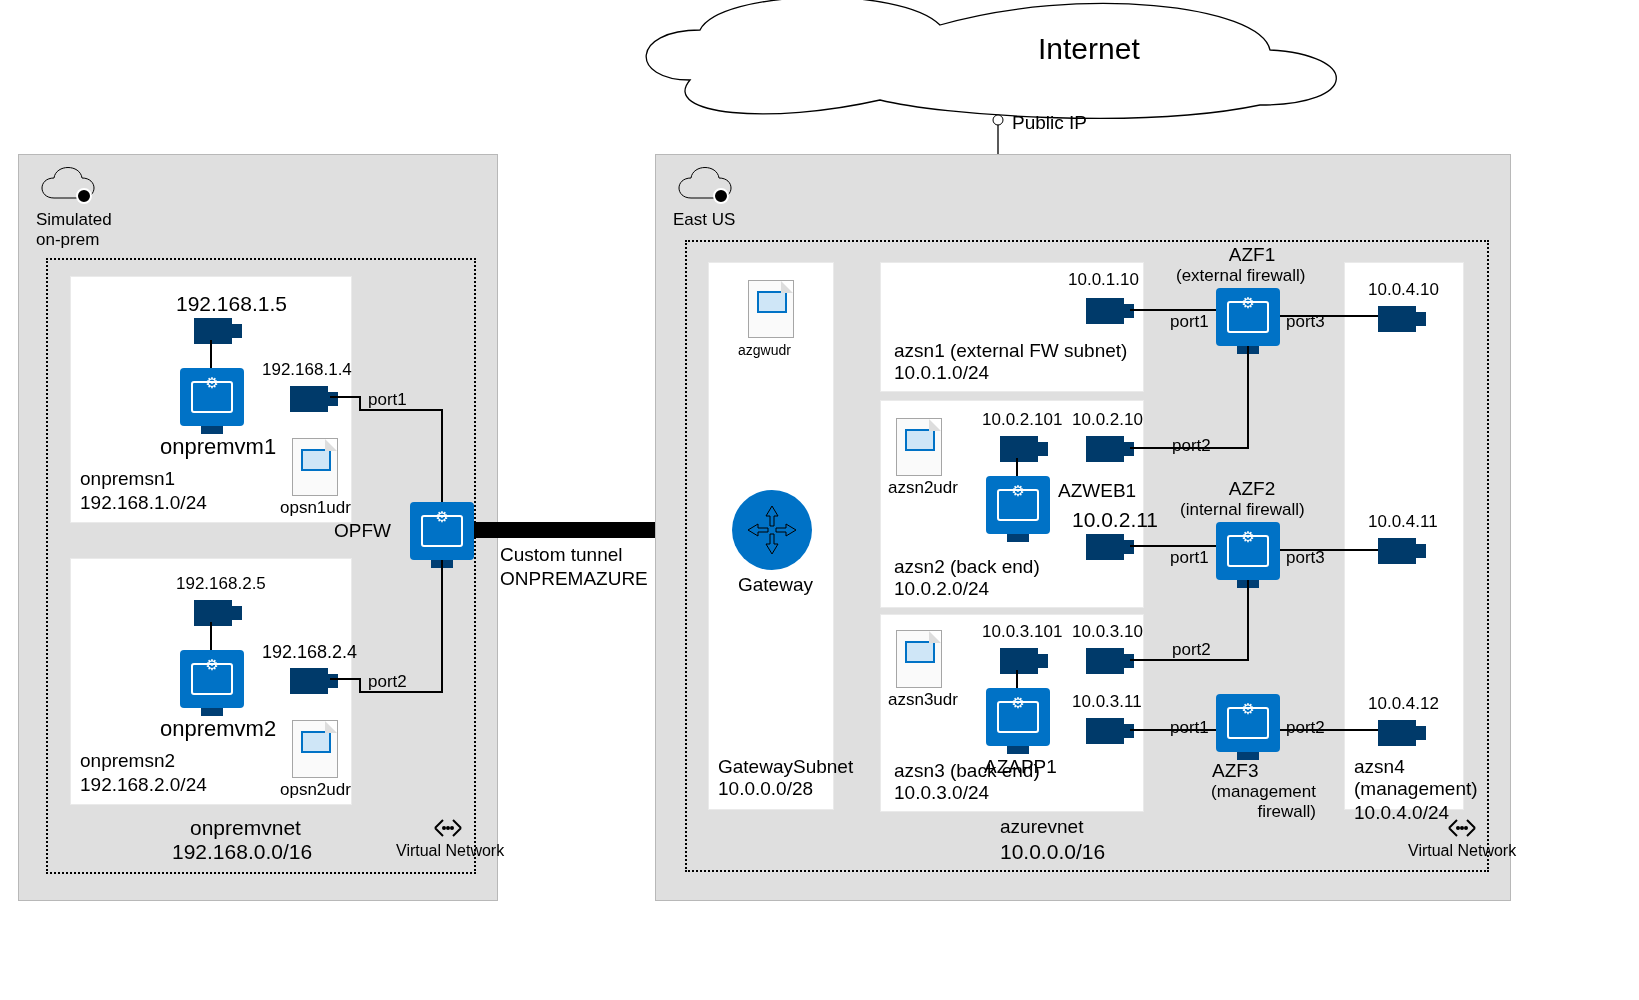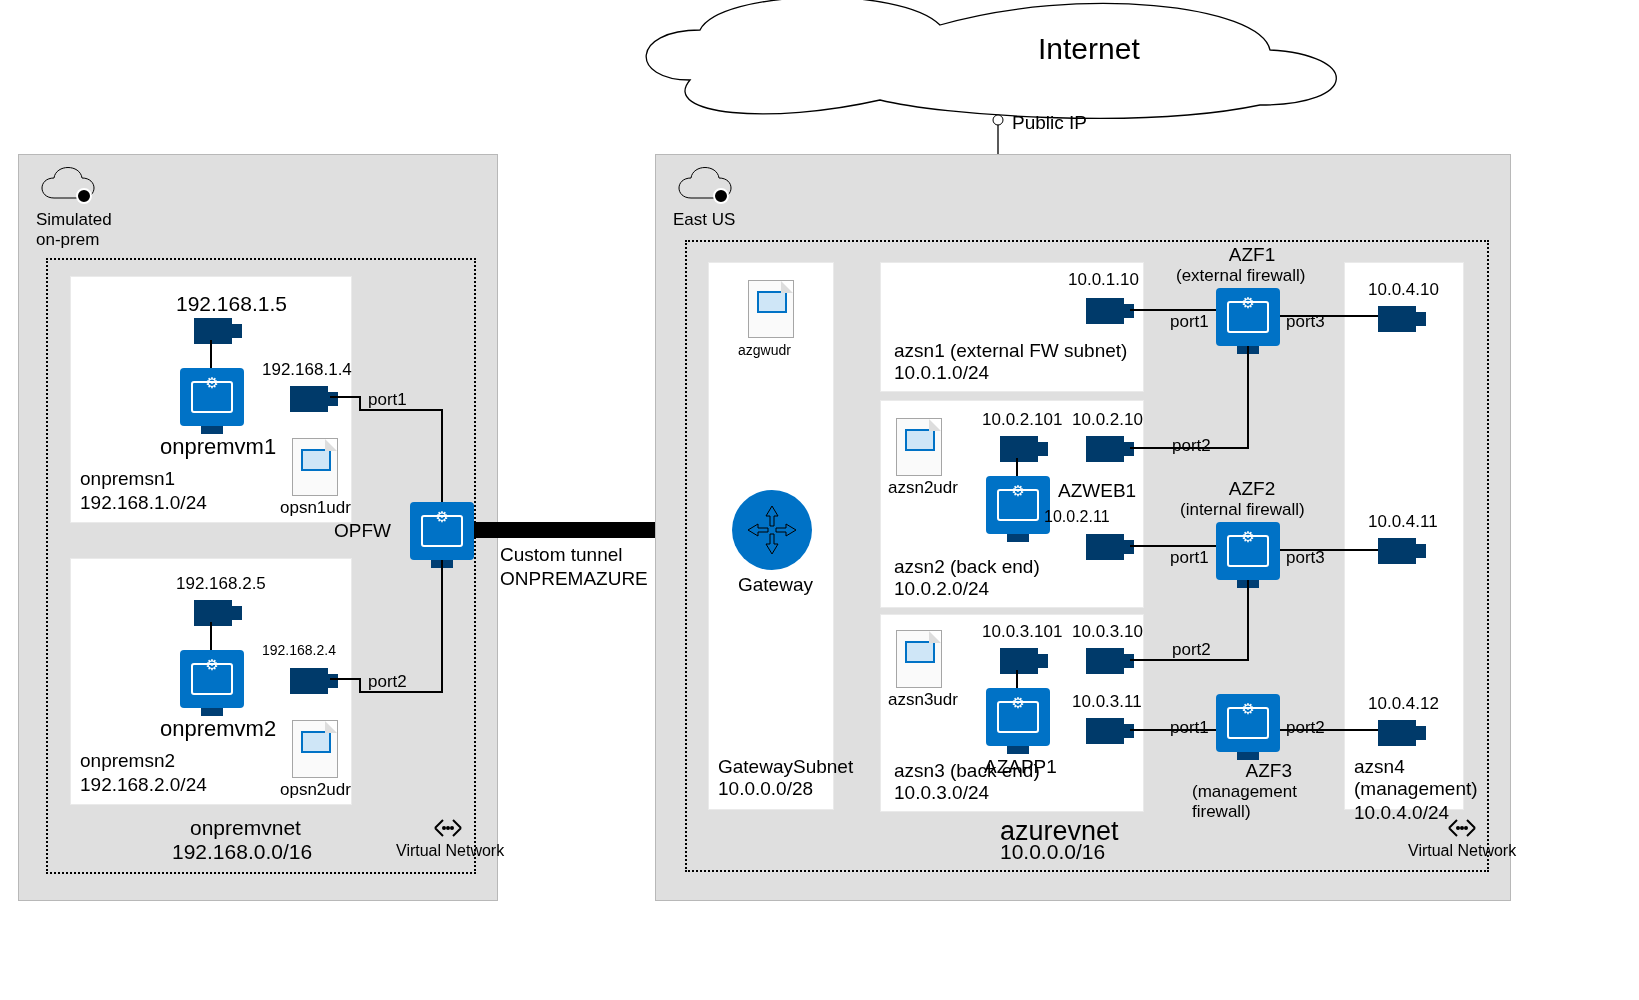--- a/index.html
+++ b/index.html
@@ -159,21 +159,21 @@
 <div class="text" style="left:80px;top:468px;font-size:19px">onpremsn1</div>
 <div class="text" style="left:80px;top:492px;font-size:19px">192.168.1.0/24</div>
 
 <div class="subnet-box" style="left:70px;top:558px;width:280px;height:245px"></div>
 <div class="text" style="left:176px;top:574px;font-size:17px">192.168.2.5</div>
 <div class="nic" style="left:194px;top:600px"></div>
 <div class="vm" style="left:180px;top:650px">
       <span class="vm-foot"></span>
     </div>
 <div class="text" style="left:160px;top:716px;font-size:22px">onpremvm2</div>
-<div class="text" style="left:262px;top:642px;font-size:14px">192.168.2.4</div>
+<div class="text" style="left:262px;top:642px;font-size:18px">192.168.2.4</div>
 <div class="nic" style="left:290px;top:668px"></div>
 <div class="doc" style="left:292px;top:720px"></div>
 <div class="text" style="left:280px;top:780px;font-size:17px">opsn2udr</div>
 <div class="text" style="left:80px;top:750px;font-size:19px">onpremsn2</div>
 <div class="text" style="left:80px;top:774px;font-size:19px">192.168.2.0/24</div>
 
 <div class="text" style="left:334px;top:520px;font-size:19px">OPFW</div>
 <div class="vm" style="left:410px;top:502px">
       <span class="vm-foot"></span>
     </div>
@@ -230,21 +230,21 @@
 <div class="doc" style="left:896px;top:418px"></div>
 <div class="text" style="left:888px;top:478px;font-size:17px">azsn2udr</div>
 <div class="text" style="left:982px;top:410px;font-size:17px">10.0.2.101</div>
 <div class="nic" style="left:1000px;top:436px"></div>
 <div class="vm" style="left:986px;top:476px">
       <span class="vm-foot"></span>
     </div>
 <div class="text" style="left:1058px;top:480px;font-size:19px">AZWEB1</div>
 <div class="text" style="left:1072px;top:410px;font-size:17px">10.0.2.10</div>
 <div class="nic" style="left:1086px;top:436px"></div>
-<div class="text" style="left:1044px;top:508px;font-size:16px">10.0.2.11</div>
+<div class="text" style="left:1072px;top:508px;font-size:21px">10.0.2.11</div>
 <div class="nic" style="left:1086px;top:534px"></div>
 <div class="text" style="left:894px;top:556px;font-size:19px">azsn2 (back end)</div>
 <div class="text" style="left:894px;top:578px;font-size:19px">10.0.2.0/24</div>
 
 <div class="subnet-box" style="left:880px;top:614px;width:262px;height:196px"></div>
 <div class="doc" style="left:896px;top:630px"></div>
 <div class="text" style="left:888px;top:690px;font-size:17px">azsn3udr</div>
 <div class="text" style="left:982px;top:622px;font-size:17px">10.0.3.101</div>
 <div class="nic" style="left:1000px;top:648px"></div>
 <div class="vm" style="left:986px;top:688px">
@@ -274,36 +274,36 @@
     </div>
 <div class="text" style="left:1170px;top:548px;font-size:17px">port1</div>
 <div class="text" style="left:1286px;top:548px;font-size:17px">port3</div>
 <div class="text" style="left:1172px;top:640px;font-size:17px">port2</div>
 
 <div class="vm" style="left:1216px;top:694px">
       <span class="vm-foot"></span>
     </div>
 <div class="text" style="left:1170px;top:718px;font-size:17px">port1</div>
 <div class="text" style="left:1286px;top:718px;font-size:17px">port2</div>
-<div class="text" style="left:1212px;top:760px;font-size:19px;text-align:right;width:80px">AZF3</div>
-<div class="text" style="left:1192px;top:782px;font-size:17px;text-align:left;width:124px;line-height:20px">(management
+<div class="text" style="left:1212px;top:760px;font-size:19px;text-align:left;width:80px">AZF3</div>
+<div class="text" style="left:1192px;top:782px;font-size:17px;text-align:right;width:124px;line-height:20px">(management
 firewall)</div>
 
 <div class="subnet-box" style="left:1344px;top:262px;width:118px;height:546px"></div>
 <div class="text" style="left:1368px;top:280px;font-size:17px">10.0.4.10</div>
 <div class="nic" style="left:1378px;top:306px"></div>
 <div class="text" style="left:1368px;top:512px;font-size:17px">10.0.4.11</div>
 <div class="nic" style="left:1378px;top:538px"></div>
 <div class="text" style="left:1368px;top:694px;font-size:17px">10.0.4.12</div>
 <div class="nic" style="left:1378px;top:720px"></div>
 <div class="text" style="left:1354px;top:756px;font-size:19px;line-height:22px">azsn4
 (management)</div>
 <div class="text" style="left:1354px;top:802px;font-size:19px">10.0.4.0/24</div>
 
-<div class="text" style="left:1000px;top:816px;font-size:27px">azurevnet</div>
+<div class="text" style="left:1000px;top:816px;font-size:19px">azurevnet</div>
 <div class="text" style="left:1000px;top:840px;font-size:21px">10.0.0.0/16</div>
 <div class="vnet-label-icon" style="left:1444px;top:816px">
   <svg width="36" height="24" viewBox="0 0 36 24">
         <path d="M5 12 L13 4 M5 12 L13 20 M31 12 L23 4 M31 12 L23 20" stroke="#000" stroke-width="2"></path>
         <circle cx="14" cy="12" r="2" fill="#000"></circle>
         <circle cx="18" cy="12" r="2" fill="#000"></circle>
         <circle cx="22" cy="12" r="2" fill="#000"></circle>
       </svg>
 </div>
 <div class="text" style="left:1408px;top:842px;font-size:16px">Virtual Network</div>

